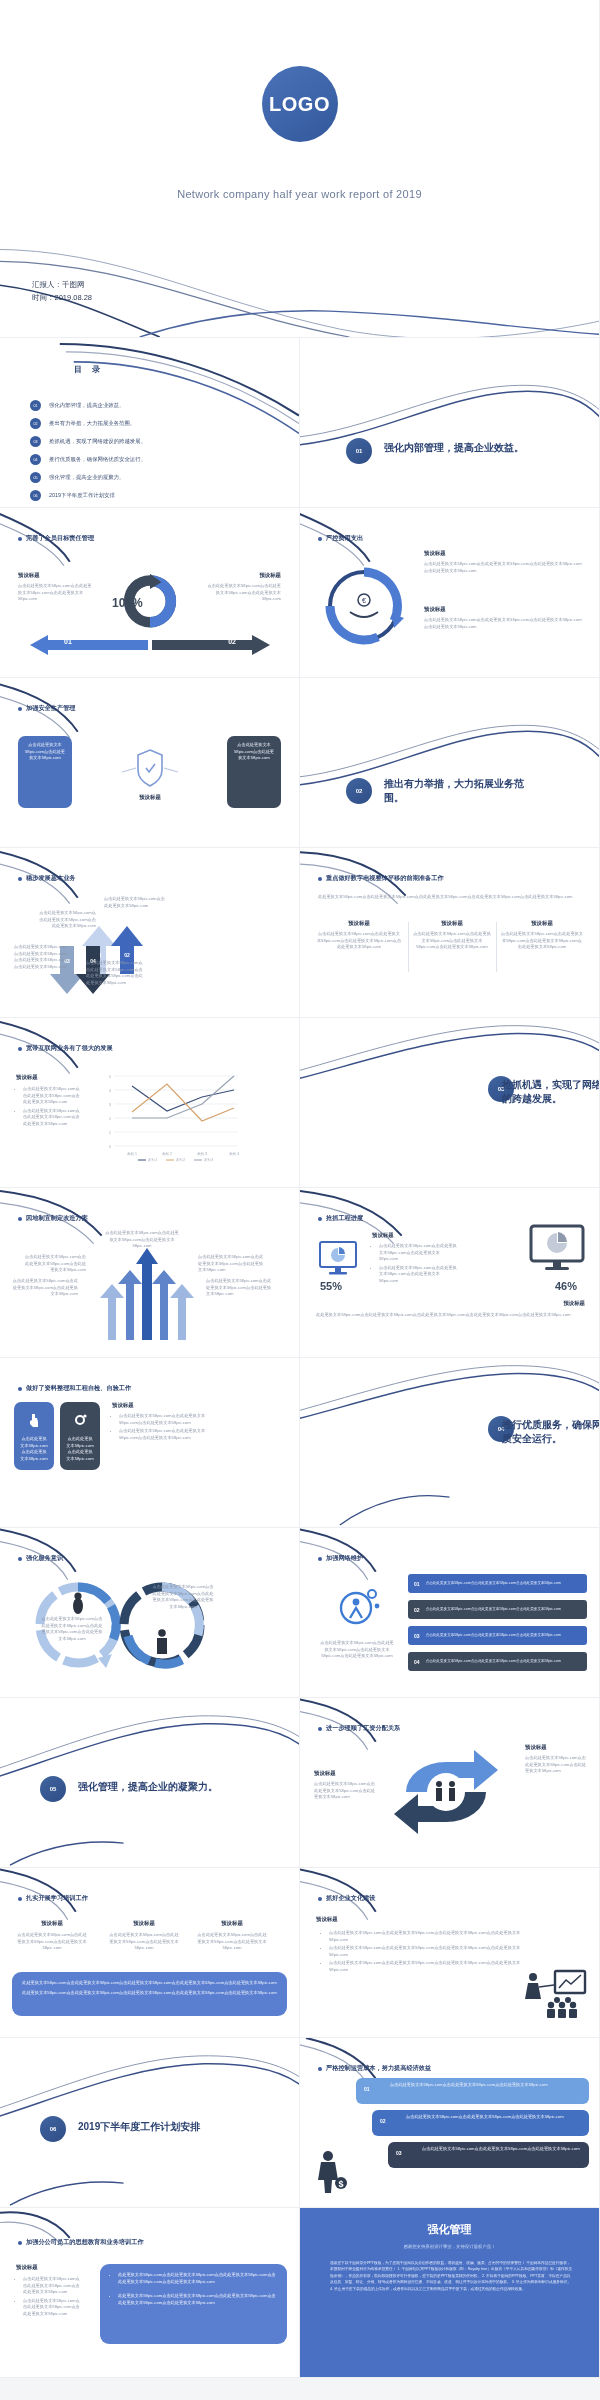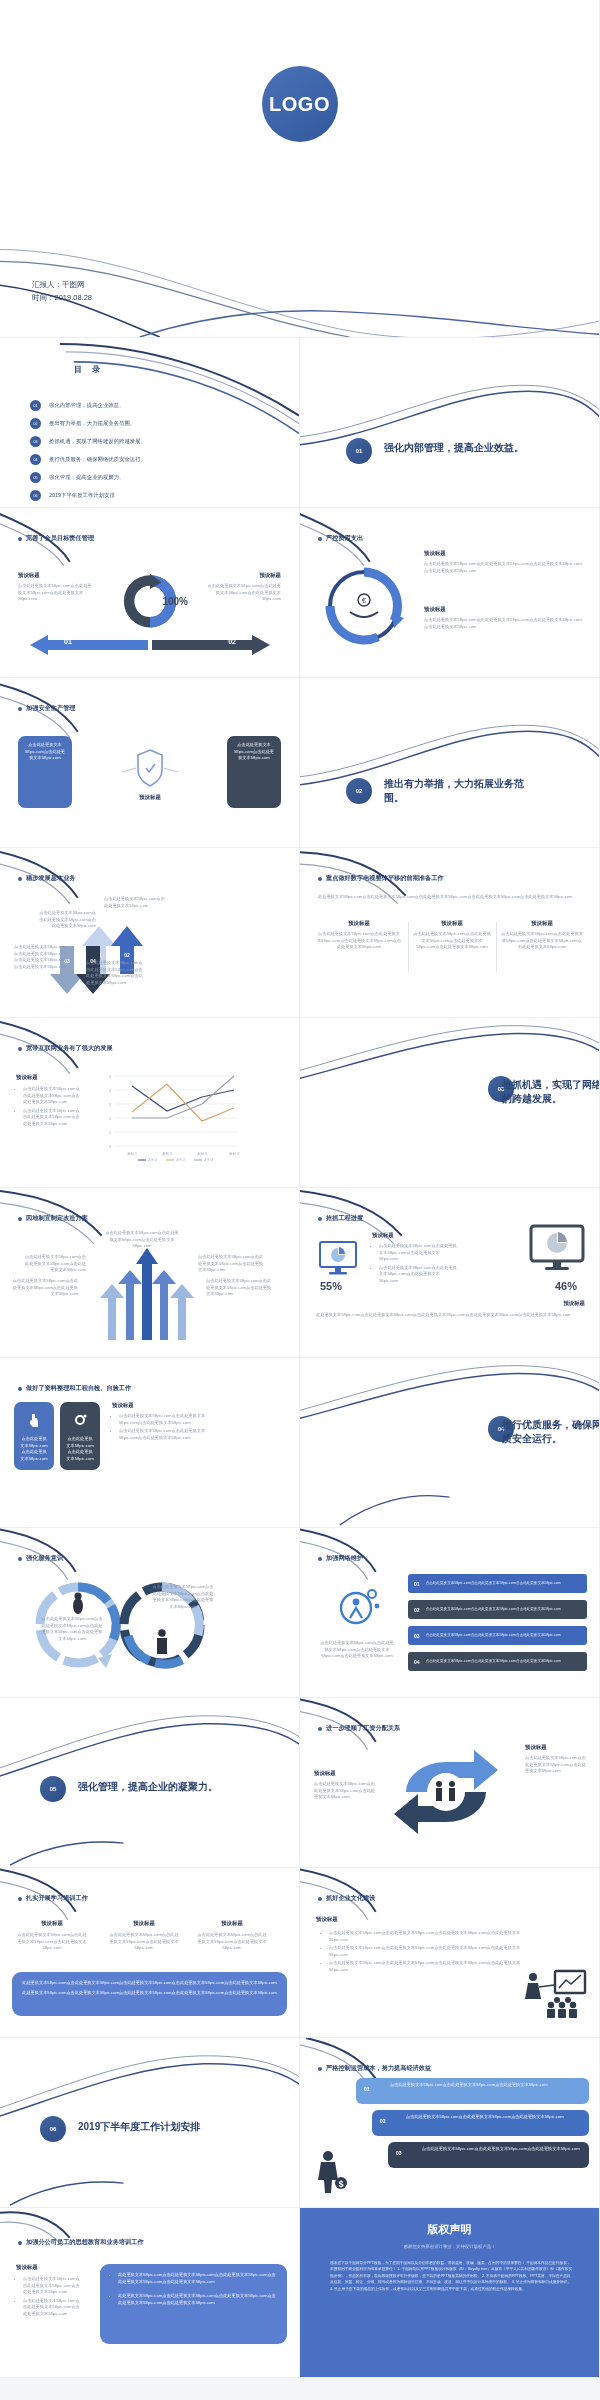--- a/index.html
+++ b/index.html
@@ -104,20 +104,21 @@
   <div class="slide first">
     <div class="deco">
       <svg viewBox="0 0 600 338" preserveAspectRatio="none">
         <path d="M-10 250 C120 250 200 300 340 330 C430 348 530 338 610 320" fill="none" stroke="#9aa6bd" stroke-width="1"></path>
         <path d="M-10 262 C130 262 210 312 350 338" fill="none" stroke="#6d7d9e" stroke-width="1.2"></path>
         <path d="M-10 285 C60 292 110 318 160 338" fill="none" stroke="#2b3f68" stroke-width="1.6"></path>
         <path d="M140 338 C200 318 260 310 330 312 C440 316 520 330 610 336" fill="none" stroke="#4a64a0" stroke-width="1.4"></path>
       </svg>
     </div>
     <div class="logo-circle">LOGO</div>
+    <div class="cover-sub">Network company half year work report of 2019</div>
     <div class="cover-meta">
       <div>汇报人：千图网</div>
       <div>时间：2019.08.28</div>
     </div>
   </div>
 
   <div class="slide">
     <div class="deco">
       <svg viewBox="0 0 300 170" preserveAspectRatio="none">
         <path d="M60 6 C150 6 235 36 300 78" fill="none" stroke="#2c3f6a" stroke-width="2"></path>
@@ -181,21 +182,21 @@
     <div style="position:absolute;right:18px;top:64px;width:76px">
       <div class="ph-h rt">预设标题</div>
       <div class="ph-b rt" style="margin-top:4px">点击此处更换文本58pic.com点击此处更换文本58pic.com点击此处更换文本58pic.com</div>
     </div>
     <div style="position:absolute;left:112px;top:62px;width:76px;height:62px">
       <svg viewBox="0 0 80 66">
         <circle cx="40" cy="33" r="22" fill="none" stroke="#3d4a5c" stroke-width="11"></circle>
         <path d="M40 11 a22 22 0 0 1 0 44" fill="none" stroke="#4c7bd1" stroke-width="11"></path>
         <polygon points="40,4 52,13 40,20" fill="#3d4a5c"></polygon>
       </svg>
-      <div style="position:absolute;left:0;right:0;top:26px;text-align:right;font-size:10px;font-weight:bold;color:#3d4a5c">100%</div>
+      <div style="position:absolute;left:0;right:0;top:26px;text-align:left;font-size:12px;font-weight:bold;color:#3d4a5c">100%</div>
     </div>
     <div style="position:absolute;left:30px;top:126px;width:240px;height:22px">
       <svg viewBox="0 0 240 22">
         <path d="M0 11 L18 1 L18 6 L118 6 L118 16 L18 16 L18 21 Z" fill="#4c7bd1"></path>
         <path d="M240 11 L222 1 L222 6 L122 6 L122 16 L222 16 L222 21 Z" fill="#3d4a5c"></path>
       </svg>
       <div style="position:absolute;left:34px;top:4px;color:#fff;font-size:7px;font-weight:bold">01</div>
       <div style="position:absolute;right:34px;top:4px;color:#fff;font-size:7px;font-weight:bold">02</div>
     </div>
   </div>
@@ -769,18 +770,18 @@
     <div class="callout" style="left:100px;right:12px;top:56px;height:80px">
       <ul class="ph-b wh" style="padding-left:8px">
         <li style="margin-bottom:8px">此处更换文本58pic.com点击此处更换文本58pic.com点击此处更换文本58pic.com点击此处更换文本58pic.com点击此处更换文本58pic.com</li>
         <li>此处更换文本58pic.com点击此处更换文本58pic.com点击此处更换文本58pic.com点击此处更换文本58pic.com点击此处更换文本58pic.com</li>
       </ul>
     </div>
   </div>
 
   <div class="slide">
     <div class="cr"></div>
-    <div class="cr-title">版权声明</div>
+    <div class="cr-title">强化管理</div>
     <div class="cr-sub">感谢您支持原创设计事业，支持设计版权产品！</div>
     <div class="cr-body">感谢您下载千图网部分PPT模板，为了您能千图网以及原创作者的权益，请勿盗用、改编、贩卖、占用其中的法律责任！ 千图网本作品已进行版权，未授权用于商业盈利行为均将承担责任！ 1. 千图网站以其PPT模板设计和版权（即：Royalty free）出版有《中华人民共和国著作权法》和《著作权实施条例》，作品的所有权，取得权限授权许可行使版权，您下载的是PPT模板素材的使用权。 2. 不得将千图网的PPT模板、PPT素材、不得在产品以及包装、加盟、转让、分销、转号或者作为商标进行注册、不得抄袭、改造、转让并予以设计本环境中的版权。 3. 禁止作为商标和标识或服务标识。 4. 禁止用于您下载的成品的上传操作，或者作出以以及第三方制作商品共享中提下载，或通过其他的机会作品采样收集。</div>
   </div>
 
 </div>
 
 </body></html>

